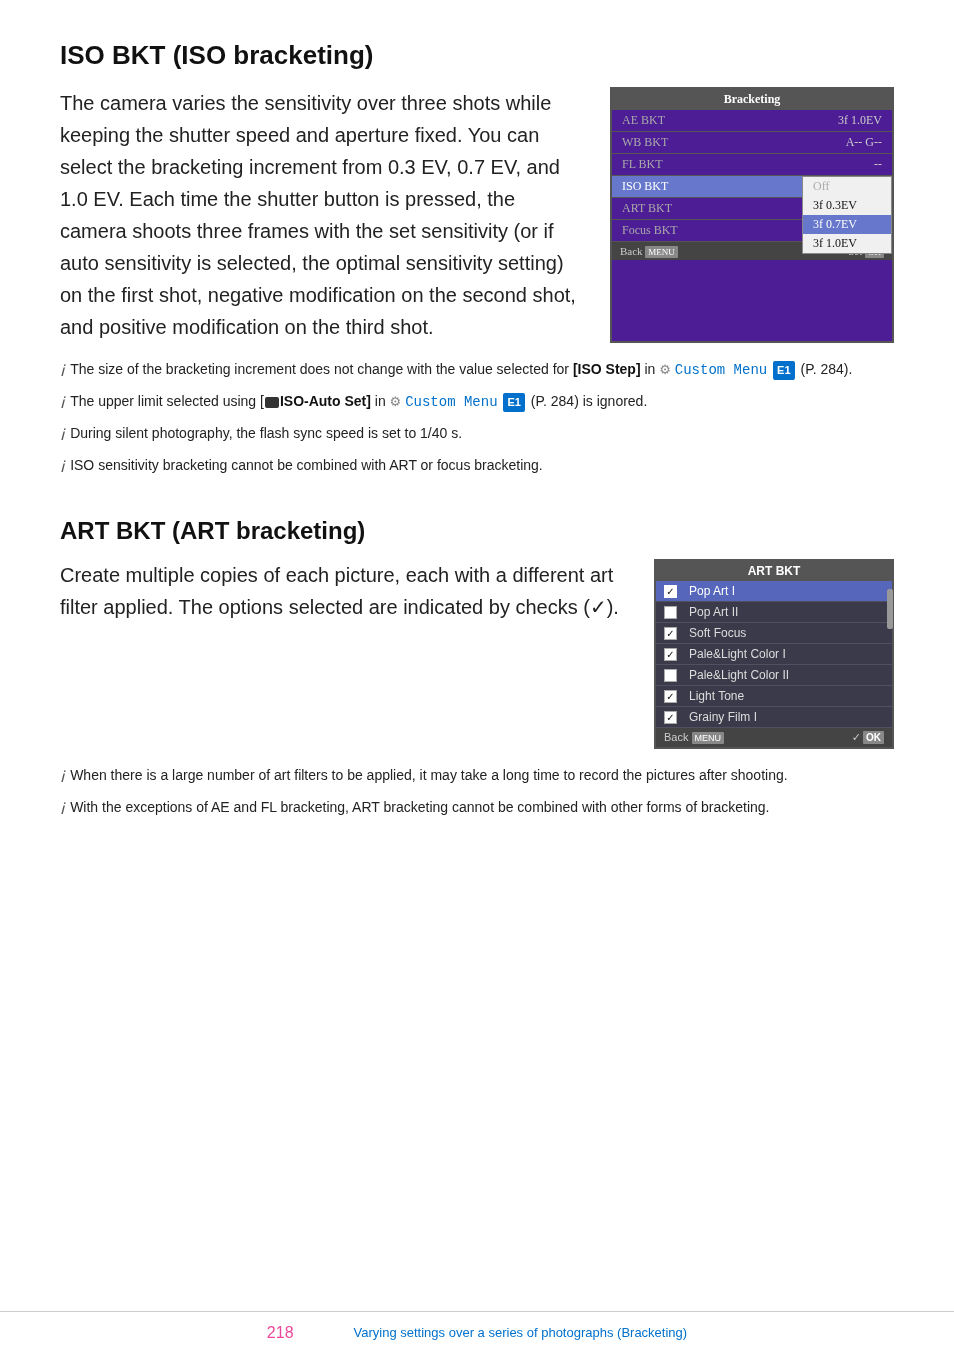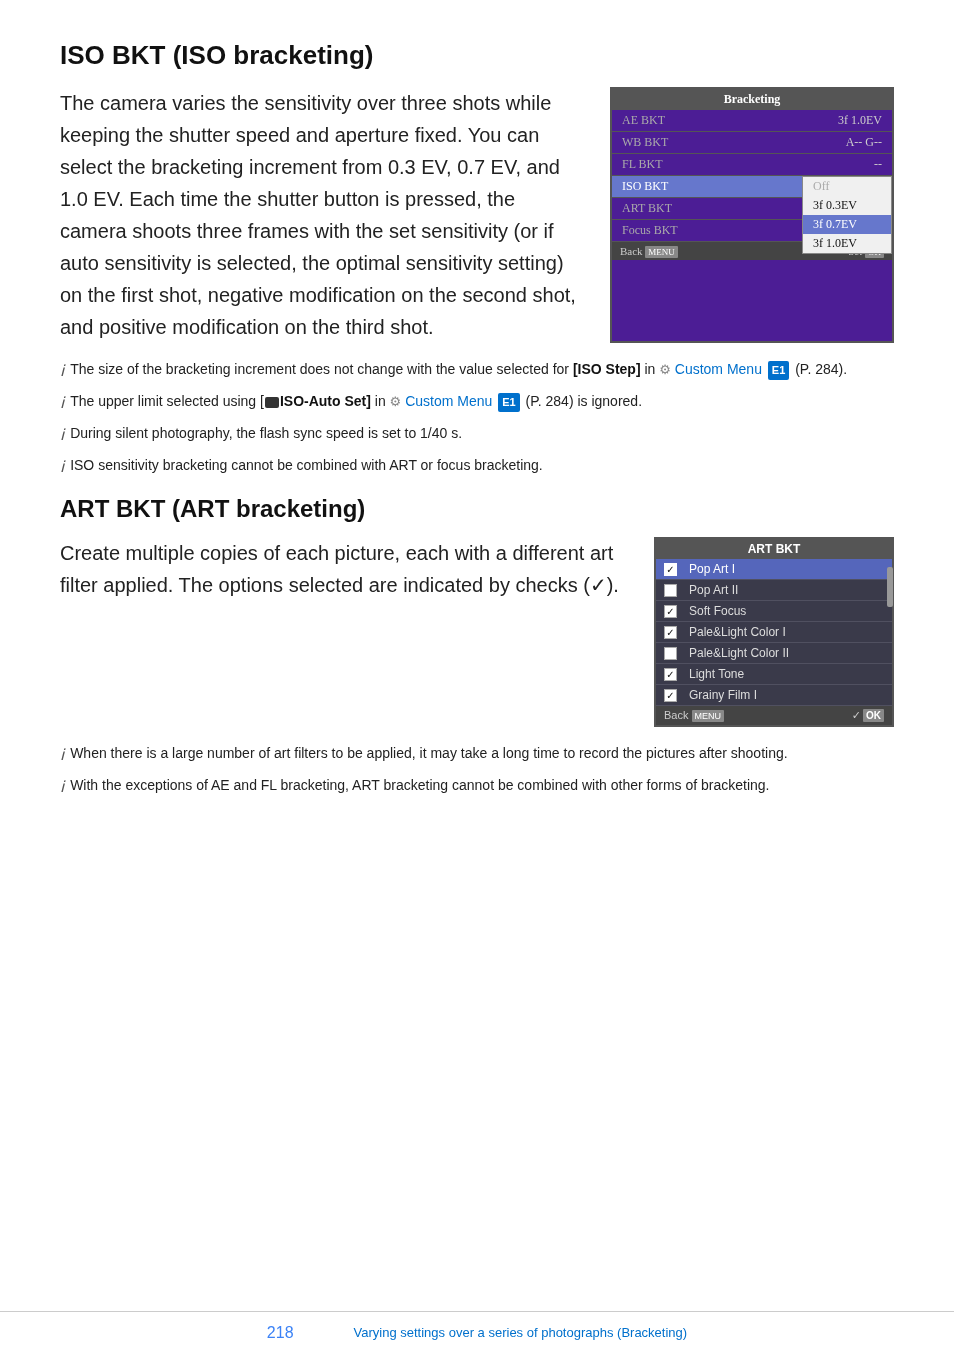--- a/index.html
+++ b/index.html
@@ -18,21 +18,21 @@
     }
     h1 {
       font-size: 26px;
       font-weight: 900;
       margin-bottom: 16px;
       color: #111;
     }
     h2 {
       font-size: 24px;
       font-weight: 900;
-      margin-top: 16px;
+      margin-top: 38px;
       margin-bottom: 14px;
       color: #111;
     }
     .section-header {
       display: flex;
       gap: 30px;
       margin-bottom: 16px;
     }
     .section-text {
       flex: 1;
@@ -111,20 +111,21 @@
       font-weight: bold;
       color: #111;
     }
     .gear-icon {
       display: inline-block;
       color: #888;
       font-size: 13px;
     }
     .custom-menu-link {
       color: #0070cc;
+      font-family: Liberation Mono, monospace;
     }
     .e1-badge {
       display: inline-block;
       background: #0070cc;
       color: #fff;
       font-size: 11px;
       font-weight: bold;
       padding: 1px 4px;
       border-radius: 2px;
       margin: 0 2px;
@@ -213,21 +214,21 @@
       border-top: 1px solid #ccc;
       display: flex;
       justify-content: center;
       align-items: center;
       padding: 12px 40px;
       background: #fff;
       gap: 60px;
     }
     .footer-page-num {
       font-size: 16px;
-      color: #3b82f6;
+      color: #ec4899;
     }
     .footer-caption {
       font-size: 13px;
       color: #0070cc;
       text-align: right;
       max-width: 400px;
       line-height: 1.4;
     }
 
     .scrollbar-indicator {

